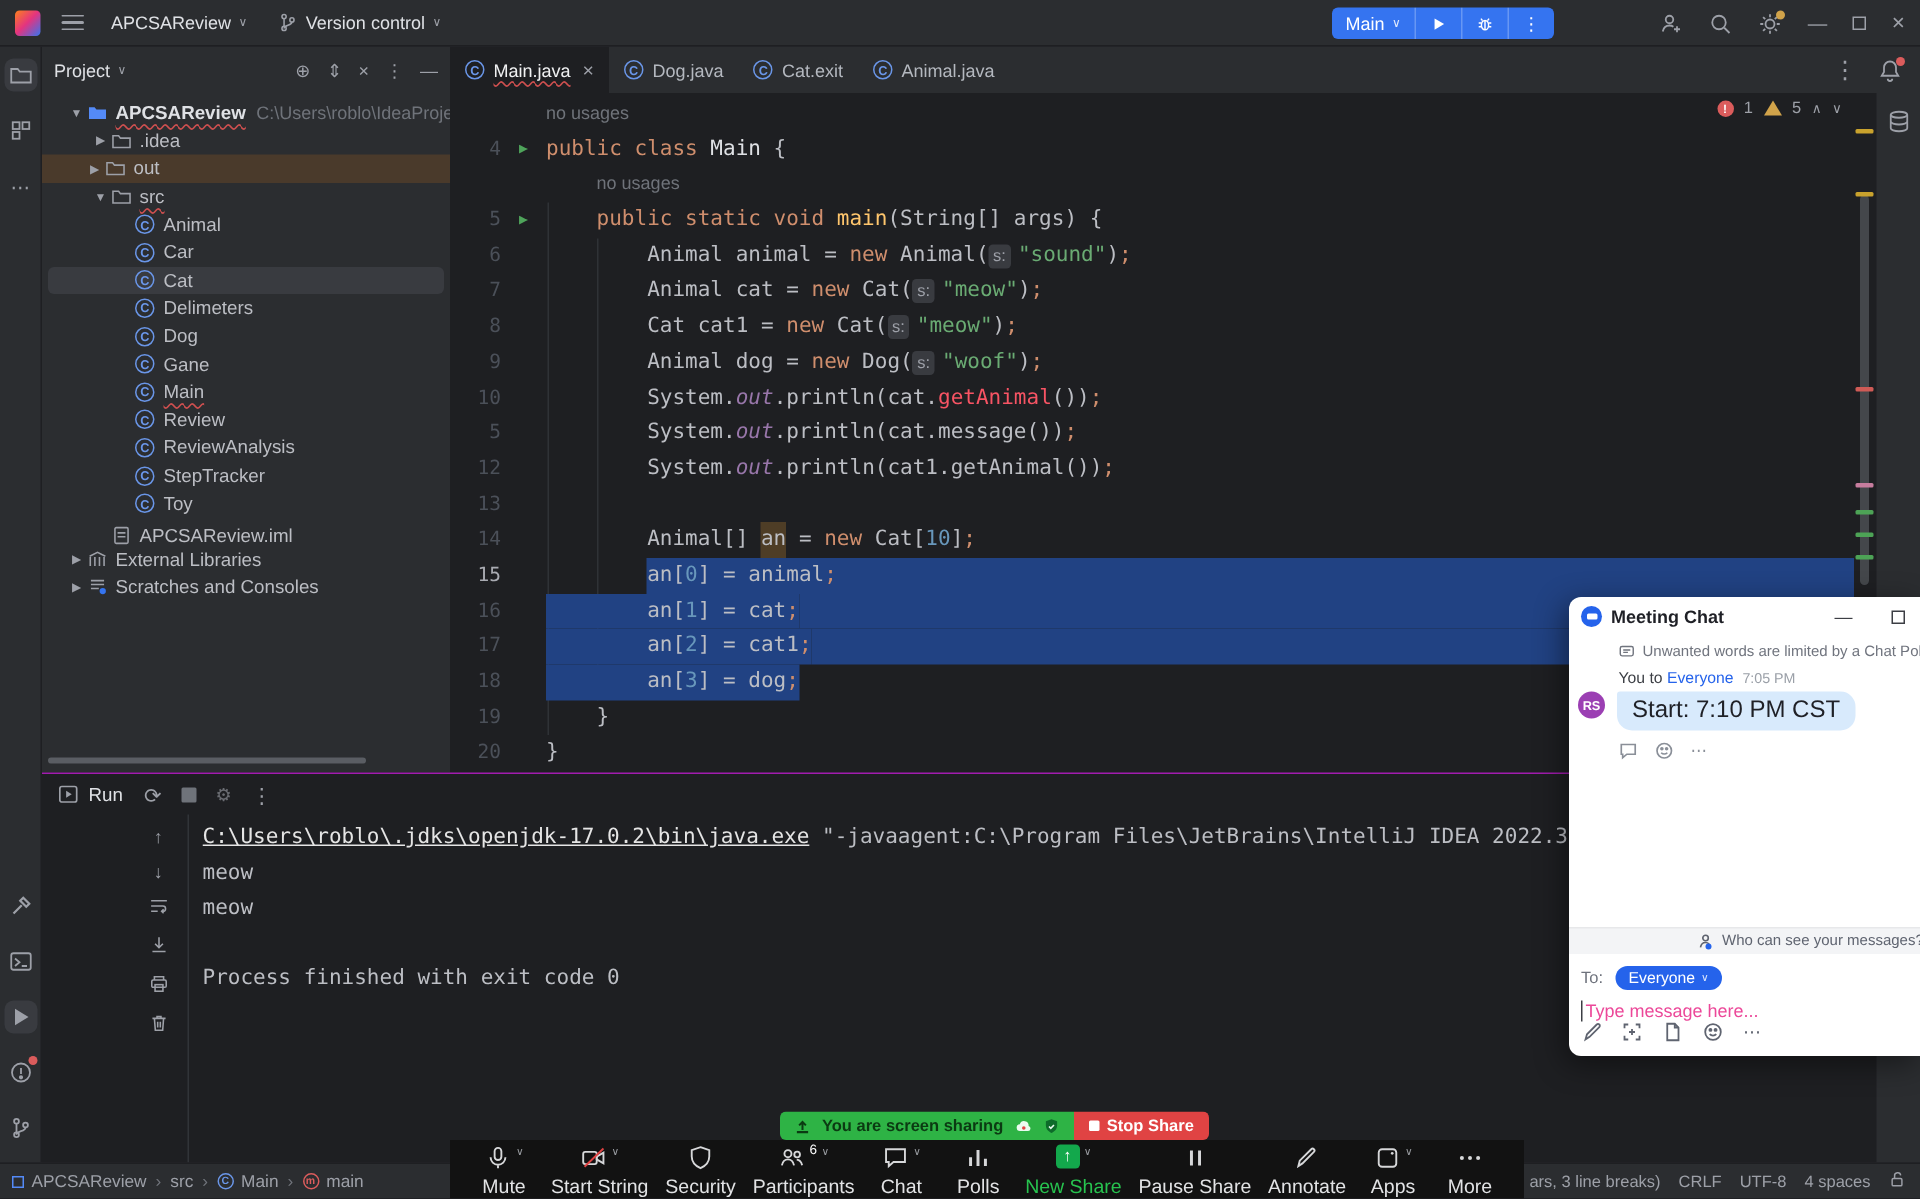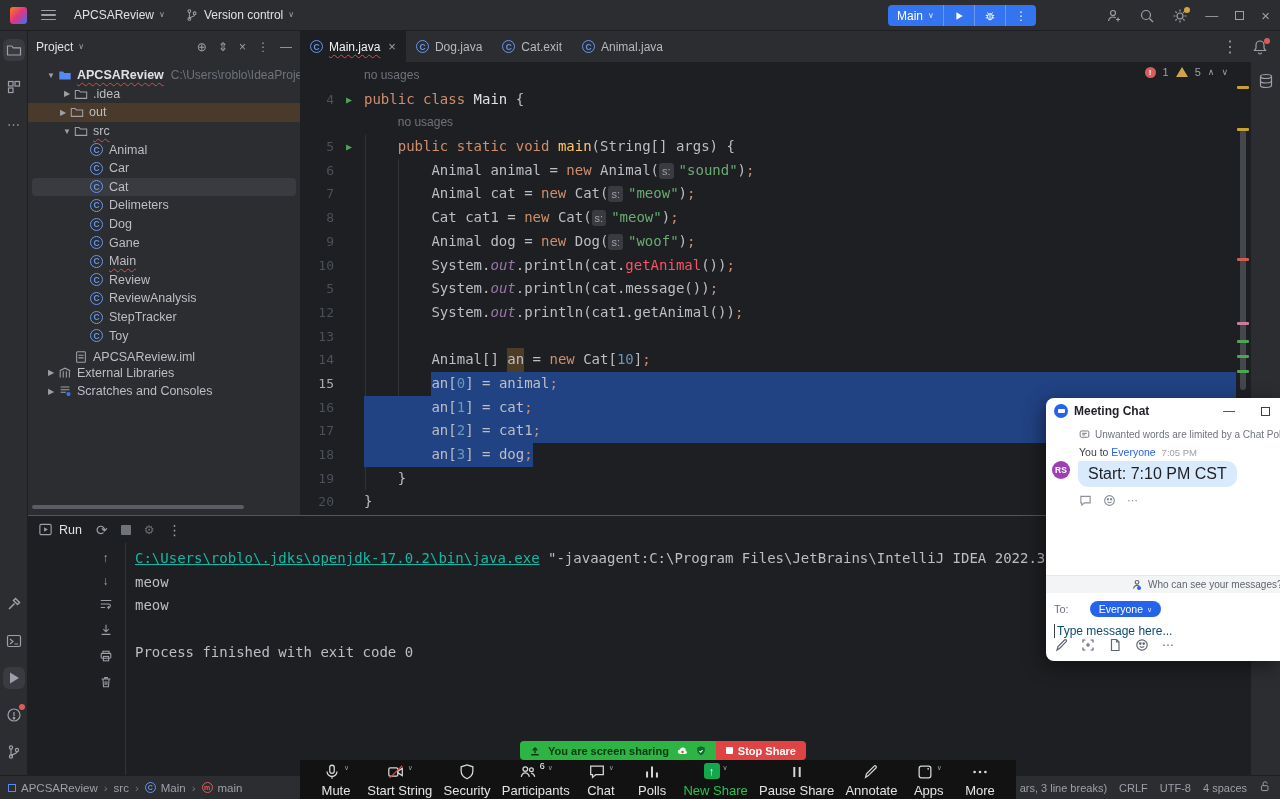--- a/index.html
+++ b/index.html
@@ -133,21 +133,21 @@
   #run-tools { display:flex; align-items:center; gap:13px; color:#9da0a8; font-size:14px;}
   #run-tools .stop-sq { width:10px; height:10px; background:#6f737a; border-radius:1px;}
   #run-tools span { cursor:pointer;}
   #console-gutter { position:absolute; left:58px; top:27px; width:40px; bottom:0;
     border-right:1px solid #313438; display:flex; flex-direction:column; align-items:center;
     padding-top:8px; gap:9px; color:#9da0a8; font-size:12px;}
   #console-gutter svg { width:14px; height:14px; stroke:#9da0a8; fill:none; stroke-width:1.2;}
   #console-gutter span { cursor:pointer;}
   #console-lines { position:absolute; left:107px; top:31px; right:0; font-family:"DejaVu Sans Mono","Liberation Mono",monospace;
     font-size:14px; color:#bcbec4; line-height:23.5px; white-space:pre; overflow:hidden;}
-  .conlink { color:#14b8a6; text-decoration:underline; cursor:pointer;text-align:center;}
+  .conlink { color:#e5e5e5; text-decoration:underline; cursor:pointer;text-align:center;}
 
   
   #statusbar { position:absolute; left:0; top:775px; width:1280px; height:24px; background:#2b2d30;
     border-top:1px solid #1e1f22; display:flex; align-items:center; font-size:11.5px; color:#9da0a8;
     padding:0 8px; z-index:5;}
   #crumbs { display:flex; align-items:center; gap:6px;}
   .crumb { display:flex; align-items:center; gap:5px; cursor:pointer;}
   .crumb-sep { color:#6f737a;}
   .sb-module { width:8px; height:8px; border:1.3px solid #548af7;}
   .sb-class { width:11px; height:11px; border:1px solid #6a96e8; border-radius:50%; color:#6a96e8;
@@ -173,21 +173,21 @@
   .zicon-row { display:flex; align-items:flex-start; gap:3px; height:19px;}
   .zicon-row svg { width:18px; height:18px; stroke:#d6d7d9; fill:none; stroke-width:1.4;}
   .zcount { font-size:9px; color:#fff; margin-top:-2px;}
   .zchev { font-size:7px; color:#9a9da2; margin-top:1px;}
   .zlabel { font-size:13px; color:#e2e3e5; margin-top:1px; white-space:nowrap;}
   .zitem.accent .zlabel { color:#27c34f;}
   .share-box { width:16px; height:16px; background:#13a84c; border-radius:3px; color:#fff;
     font-size:11px; font-weight:bold; display:flex; align-items:center; justify-content:center;}
 
   
-  #chat { position:absolute; left:1046px; top:398px; width:234px; height:263px; background:#fff;
+  #chat { position:absolute; left:1046px; top:398px; width:234px; height:306px; background:#fff;
     border-radius:8px 0 0 8px; box-shadow:-3px 5px 20px rgba(0,0,0,.45); z-index:35;
     display:flex; flex-direction:column; overflow:hidden; color:#1f2026;}
   #chat-titlebar { height:26px; display:flex; align-items:center; gap:6px; padding:0 10px 0 8px; flex:none;}
   .chat-app-ico { width:14px; height:14px; border-radius:50%; background:#2563eb; flex:none;
     display:flex; align-items:center; justify-content:center;}
   .chat-app-ico i { width:7px; height:4px; background:#fff; border-radius:1px; display:block;}
   #chat-title { font-size:12px; font-weight:bold;}
   #chat-controls { margin-left:auto; display:flex; align-items:center; gap:26px; color:#3c3e44;}
   #chat-min { font-size:12px; cursor:pointer;}
   #chat-max { width:9px; height:9px; border:1.2px solid #3c3e44; cursor:pointer;}
@@ -204,26 +204,26 @@
   #bubble { background:#d8eafc; border-radius:2px 10px 10px 10px; padding:4px 10px; font-size:16px;}
   #msg-actions { margin-left:27px; margin-top:7px; display:flex; gap:11px; color:#8a8f98; font-size:11px;}
   #msg-actions svg { width:13px; height:13px; stroke:#8a8f98; fill:none; stroke-width:1.2;}
   #msg-actions span, #msg-actions svg { cursor:pointer;}
   #chat-spacer { flex:1;}
   #chat-privacy { background:#f3f4f6; border-top:1px solid #e7e8ea; font-size:10px; color:#5f6470;
     display:flex; align-items:center; gap:5px; padding:3px 2px 3px 86px; white-space:nowrap; flex:none;}
   #chat-privacy .pv-ico { position:relative; width:11px; height:11px; flex:none;}
   #chat-privacy svg { width:11px; height:11px; stroke:#5f6470; fill:none; stroke-width:1.2;}
   .pv-dot { position:absolute; width:4px; height:4px; background:#2563eb; border-radius:50%; bottom:0; left:5px;}
-  #to-row { display:flex; align-items:center; gap:21px; padding:8px 8px 0; flex:none;}
+  #to-row { display:flex; align-items:center; gap:8px; padding:8px 8px 0; flex:none;}
   #to-label { font-size:11px; color:#6e727c;}
   #to-pill { background:#2563eb; color:#fff; font-size:10.5px; padding:2px 9px; border-radius:10px;
     display:flex; align-items:center; gap:4px; cursor:pointer;}
   #to-pill .chev { color:rgba(255,255,255,.85); font-size:7px;}
-  #chat-input { display:flex; align-items:center; padding:7px 8px 0; font-size:12px; color:#0c4a6e; flex:none; cursor:text;}
+  #chat-input { display:flex; align-items:center; padding:7px 8px 0; font-size:12px; color:#ec4899; flex:none; cursor:text;}
   .caret { width:1px; height:14px; background:#3c3e44; margin-right:2px;}
   #chat-toolbar { display:flex; gap:13px; padding:0 8px 9px; color:#5f6470; margin-top:auto; align-items:center;}
   #chat-toolbar svg { width:14px; height:14px; stroke:#5f6470; fill:none; stroke-width:1.2; cursor:pointer;}
   #chat-toolbar span { cursor:pointer; font-size:12px;}
 </style>
 </head>
 <body>
 
 <div id="app">
 

